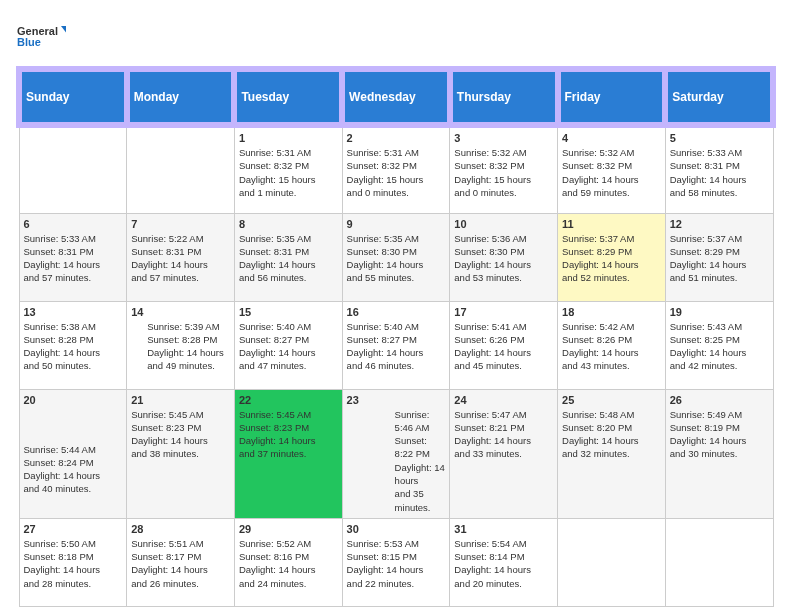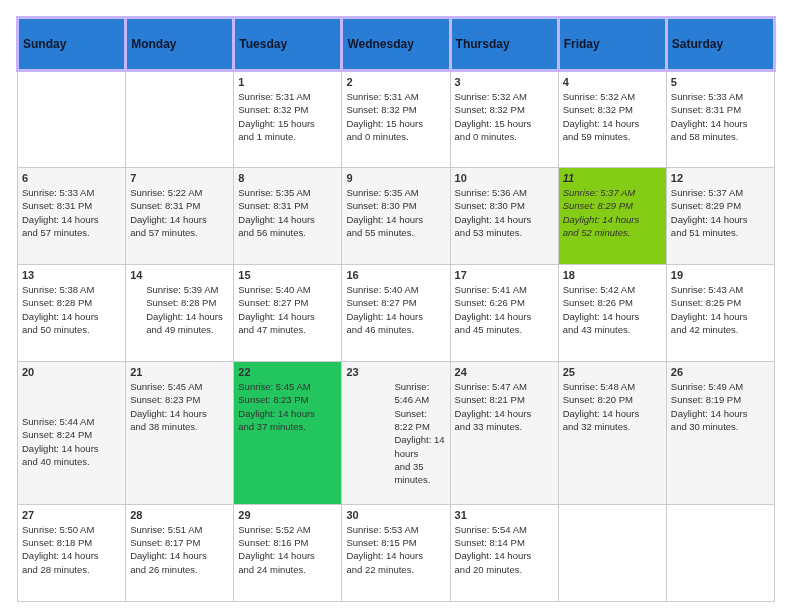--- a/index.html
+++ b/index.html
@@ -43,26 +43,26 @@
     }
     .calendar {
       flex: 1;
       border: 1px solid #ccc;
       border-collapse: collapse;
       width: 100%;
       table-layout: fixed;
     }
     .calendar thead tr th {
       background: #2a7dd4;
-      color: #0f172a;
+      color: #ffffff;
       font-size: 12px;
       font-weight: bold;
       padding: 18px 4px;
       text-align: left;
-      border: 3px solid #c4b5fd;
+      border: 6px solid #c4b5fd;
     }
     .calendar tbody tr td {
       vertical-align: top;
       border: 1px solid #ccc;
       padding: 4px 4px;
       font-size: 10px;
       color: #333;
       height: 88px;
       background: #fff;
     }
@@ -79,20 +79,33 @@
       font-size: 9.5px;
       line-height: 1.4;
       color: #333;
     }
     .empty { background: #fff !important; }
   </style>
 </head>
 <body>
 
 <div class="page">
+  <div class="header">
+    <div class="logo">
+    <svg width="50" height="40" viewBox="0 0 100 50">
+      <text x="2" y="22" font-size="22" font-weight="bold" fill="#333" font-family="Arial">General</text>
+      <text x="2" y="44" font-size="22" font-weight="bold" fill="#1a6fc4" font-family="Arial">Blue</text>
+      <polygon points="90,5 100,5 100,18" fill="#1a6fc4"></polygon>
+    </svg>
+  </div>
+    <div class="title-block">
+      <div class="month-title"></div>
+      <div class="location"></div>
+    </div>
+  </div>
 
   <table class="calendar">
     <thead>
       <tr>
 
       <th>Sunday</th>
           <th>Monday</th>
           <th>Tuesday</th>
           <th>Wednesday</th>
           <th>Thursday</th>
@@ -170,21 +183,21 @@
 Daylight: 14 hours
 and 55 minutes.</div>
           </td>
           <td style="background: rgb(245, 245, 245);">
             <span class="day-num">10</span>
             <div class="cell-info" style="white-space: pre-line;">Sunrise: 5:36 AM
 Sunset: 8:30 PM
 Daylight: 14 hours
 and 53 minutes.</div>
           </td>
-          <td style="background: #84cc16; font-style: italic;">
+          <td style="background: #fef9c3;">
             <span class="day-num">11</span>
             <div class="cell-info" style="white-space: pre-line;">Sunrise: 5:37 AM
 Sunset: 8:29 PM
 Daylight: 14 hours
 and 52 minutes.</div>
           </td>
           <td style="background: rgb(245, 245, 245);">
             <span class="day-num">12</span>
             <div class="cell-info" style="white-space: pre-line;">Sunrise: 5:37 AM
 Sunset: 8:29 PM

